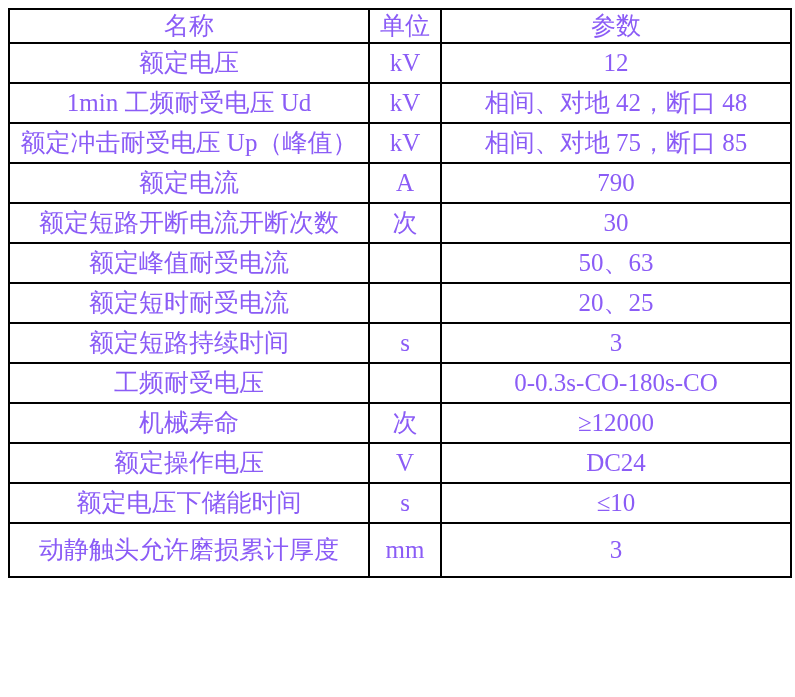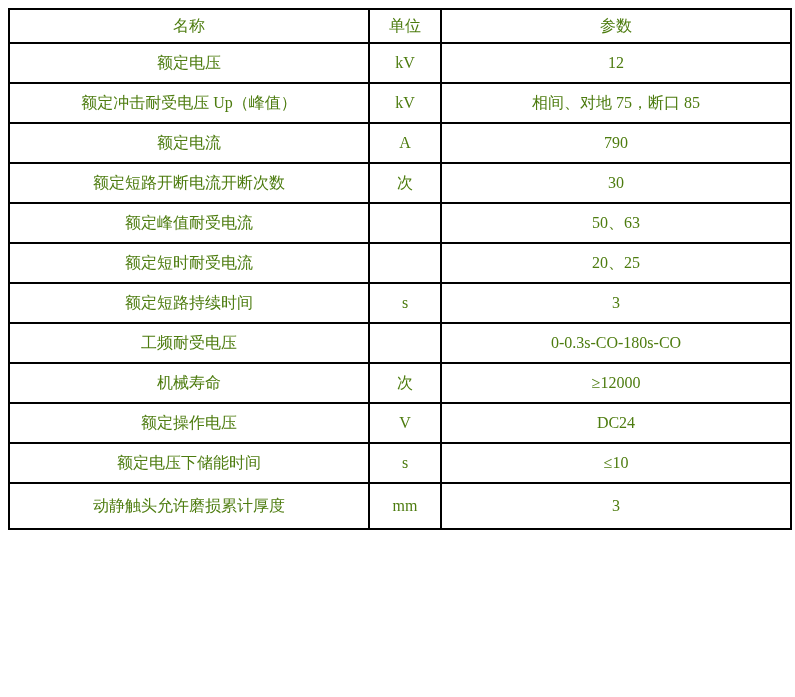--- a/index.html
+++ b/index.html
@@ -13,41 +13,41 @@
     background: #ffffff;
     box-sizing: border-box;
     padding: 8px 0 0 8px;
     overflow: hidden;
   }
   table.spec {
     border-collapse: collapse;
     table-layout: fixed;
     width: 782px;
     font-family: "Liberation Serif", "DejaVu Serif", serif;
-    font-size: 16px;
+    font-size: 25px;
     line-height: 1.2;
-    color: #4d7c0f;
+    color: #8b5cf6;
     background: #ffffff;
   }
   table.spec th,
   table.spec td {
     border: 2px solid #000000;
     text-align: center;
     vertical-align: middle;
     font-weight: normal;
     padding: 0 2px;
     overflow: hidden;
     white-space: nowrap;
   }
   col.c-name  { width: 360px; }
   col.c-unit  { width: 72px;  }
   col.c-value { width: 350px; }
   thead tr { height: 34px; }
   tbody tr { height: 40px; }
-  tbody tr:last-child { height: 46px; padding-left: 16px; }
+  tbody tr:last-child { height: 54px; padding-left: 16px; }
 </style>
 </head>
 <body>
 
 <div class="page">
   <table class="spec">
     <colgroup>
       <col class="c-name">
       <col class="c-unit">
       <col class="c-value">
@@ -59,20 +59,25 @@
         <th>参数</th>
       </tr>
     </thead>
     <tbody id="table-body">
   <tr>
     <td>额定电压</td>
     <td>kV</td>
     <td>12</td>
   </tr>
 
+  <tr>
+    <td>1min 工频耐受电压 Ud</td>
+    <td>kV</td>
+    <td>相间、对地 42，断口 48</td>
+  </tr>
 
   <tr>
     <td>额定冲击耐受电压 Up（峰值）</td>
     <td>kV</td>
     <td>相间、对地 75，断口 85</td>
   </tr>
 
   <tr>
     <td>额定电流</td>
     <td>A</td>

